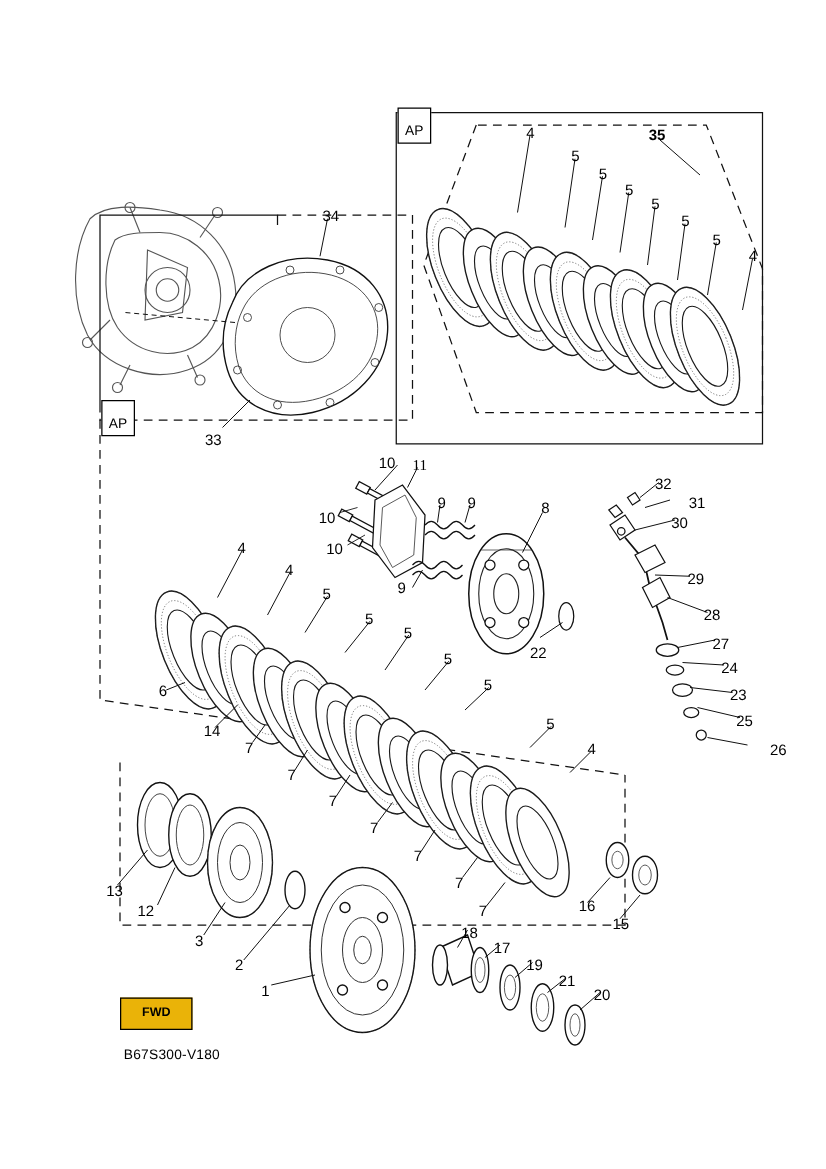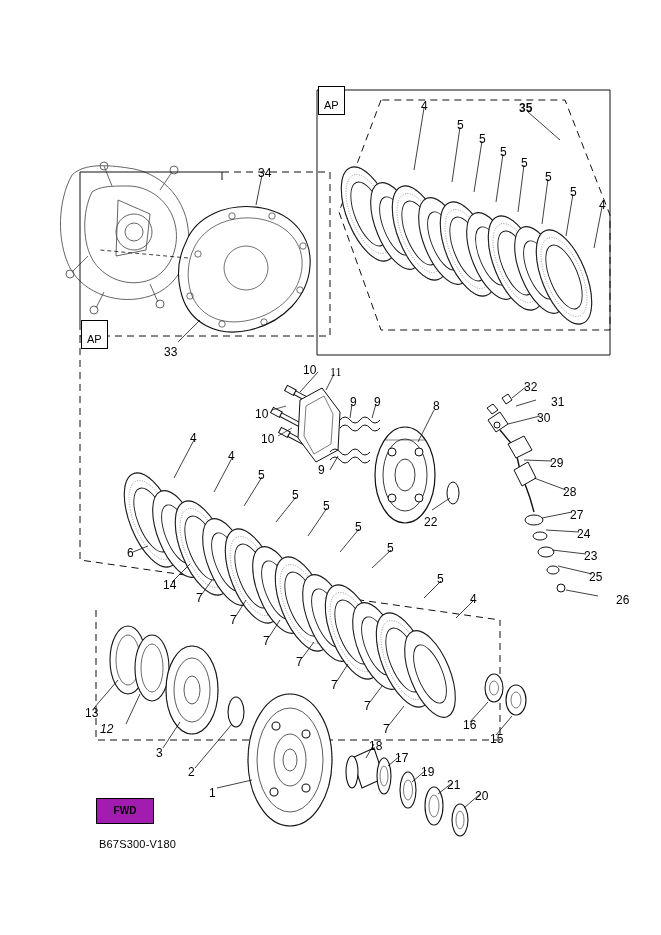--- a/index.html
+++ b/index.html
@@ -2,21 +2,21 @@
 <html><head>
 <meta charset="utf-8">
 <style>
   html,body{margin:0;padding:0;background:#ffffff;}
   body{width:661px;height:935px;font-family:"Liberation Sans",sans-serif;color:#000;}
   #stage{position:relative;width:661px;height:935px;overflow:hidden;background:#fff;}
   .lbl{position:absolute;font-size:12px;line-height:12px;color:#000;white-space:nowrap;}
   .code{position:absolute;font-size:11px;letter-spacing:0.2px;}
   .apbox{position:absolute;border:1px solid #000;font-size:11px;padding:12px 5px 3px 5px;background:#fff;}
   svg{position:absolute;left:0;top:0;}
-  .fwdbox{position:absolute;border:1px solid #000;background:#a21caf;padding:3px 6px;font-size:10px;font-weight:bold;}
+  .fwdbox{position:absolute;border:1px solid #000;background:#eab308;padding:3px 6px;font-size:10px;font-weight:bold;}
 </style>
 </head>
 <body>
 
 <div id="stage">
 
   <svg width="661" height="935" viewBox="0 0 661 935">
     <defs>
       <g id="friction-plate">
         <ellipse cx="0" cy="0" rx="22" ry="50" fill="#fff" stroke="#1a1a1a" stroke-width="1.1"></ellipse>
@@ -355,21 +355,21 @@
       <div class="lbl" style="left: 127px; top: 547px;">6</div>
       <div class="lbl" style="left: 163px; top: 579px;">14</div>
       <div class="lbl" style="left: 196px; top: 592px;">7</div>
       <div class="lbl" style="left: 230px; top: 614px;">7</div>
       <div class="lbl" style="left: 263px; top: 635px;">7</div>
       <div class="lbl" style="left: 296px; top: 656px;">7</div>
       <div class="lbl" style="left: 331px; top: 679px;">7</div>
       <div class="lbl" style="left: 364px; top: 700px;">7</div>
       <div class="lbl" style="left: 383px; top: 723px;">7</div>
       <div class="lbl" style="left: 85px; top: 707px;">13</div>
-      <div class="lbl" style="left: 100px; top: 723px; font-style: italic;">12</div>
+      <div class="lbl" style="left: 110px; top: 723px;">12</div>
       <div class="lbl" style="left: 156px; top: 747px;">3</div>
       <div class="lbl" style="left: 188px; top: 766px;">2</div>
       <div class="lbl" style="left: 209px; top: 787px;">1</div>
       <div class="lbl" style="left: 369px; top: 740px;">18</div>
       <div class="lbl" style="left: 395px; top: 752px;">17</div>
       <div class="lbl" style="left: 421px; top: 766px;">19</div>
       <div class="lbl" style="left: 447px; top: 779px; text-align: right;">21</div>
       <div class="lbl" style="left: 475px; top: 790px;">20</div>
       <div class="lbl" style="left: 463px; top: 719px;">16</div>
       <div class="lbl" style="left: 490px; top: 733px;">15</div>

